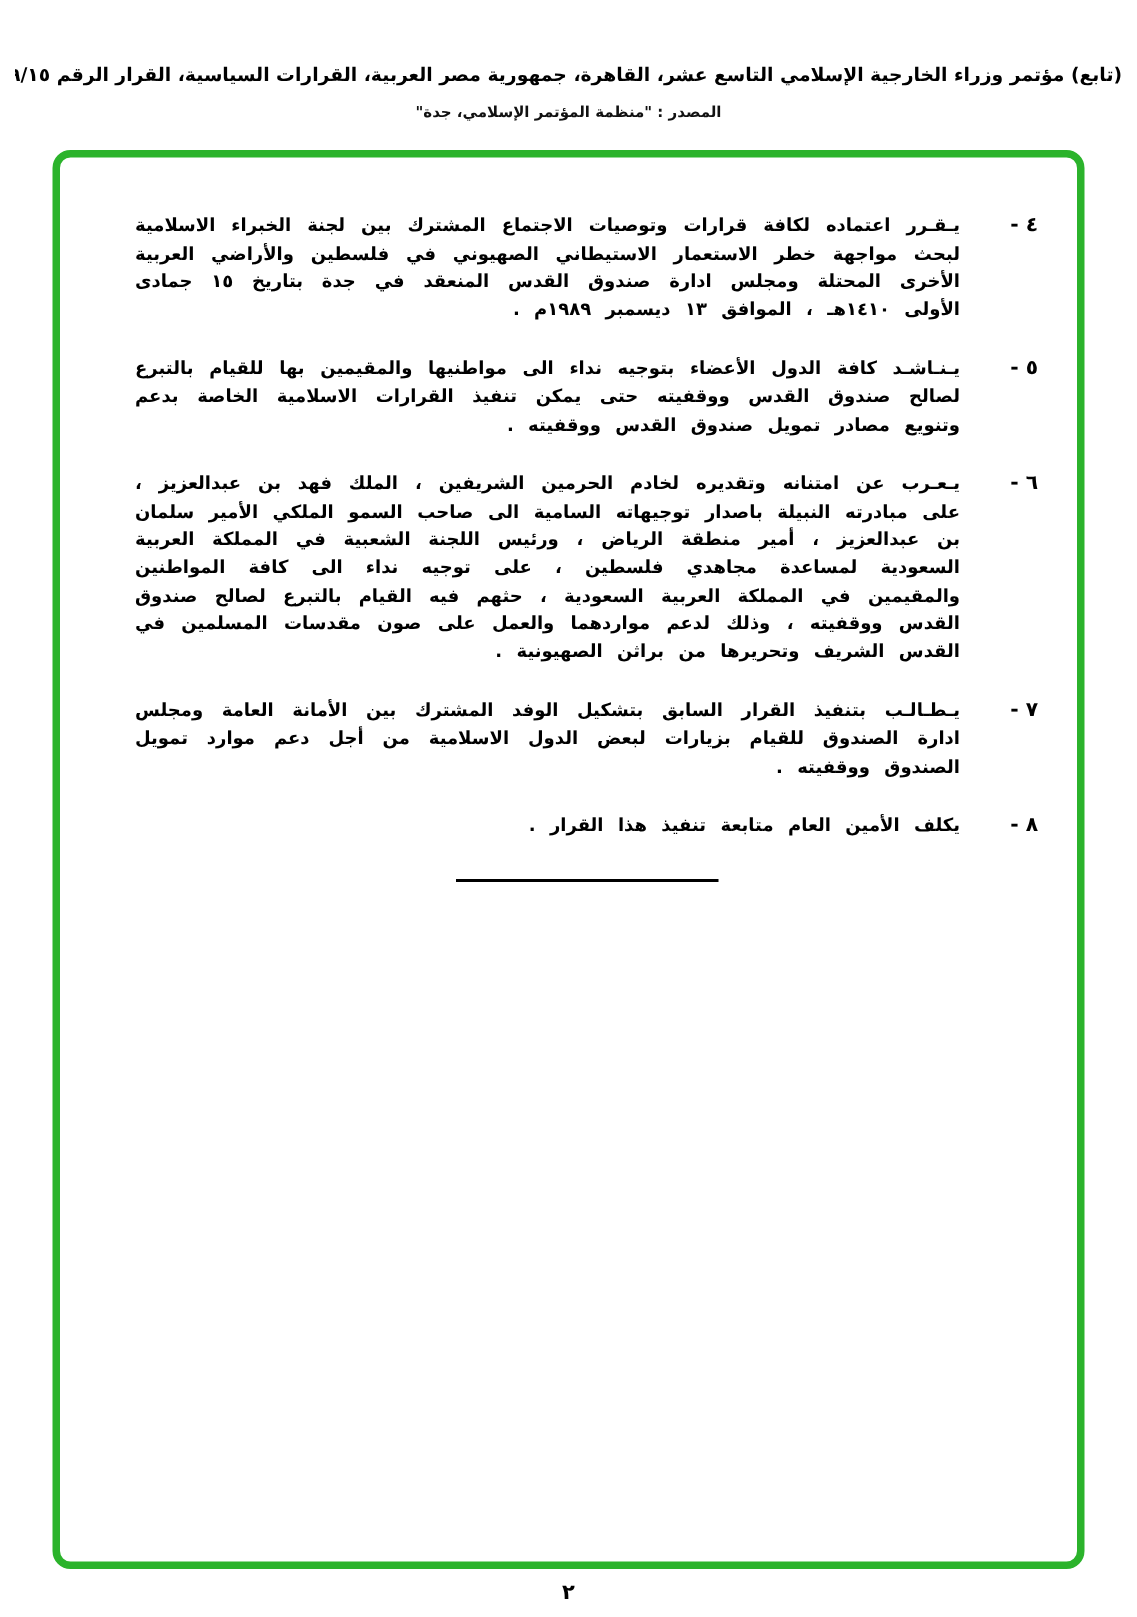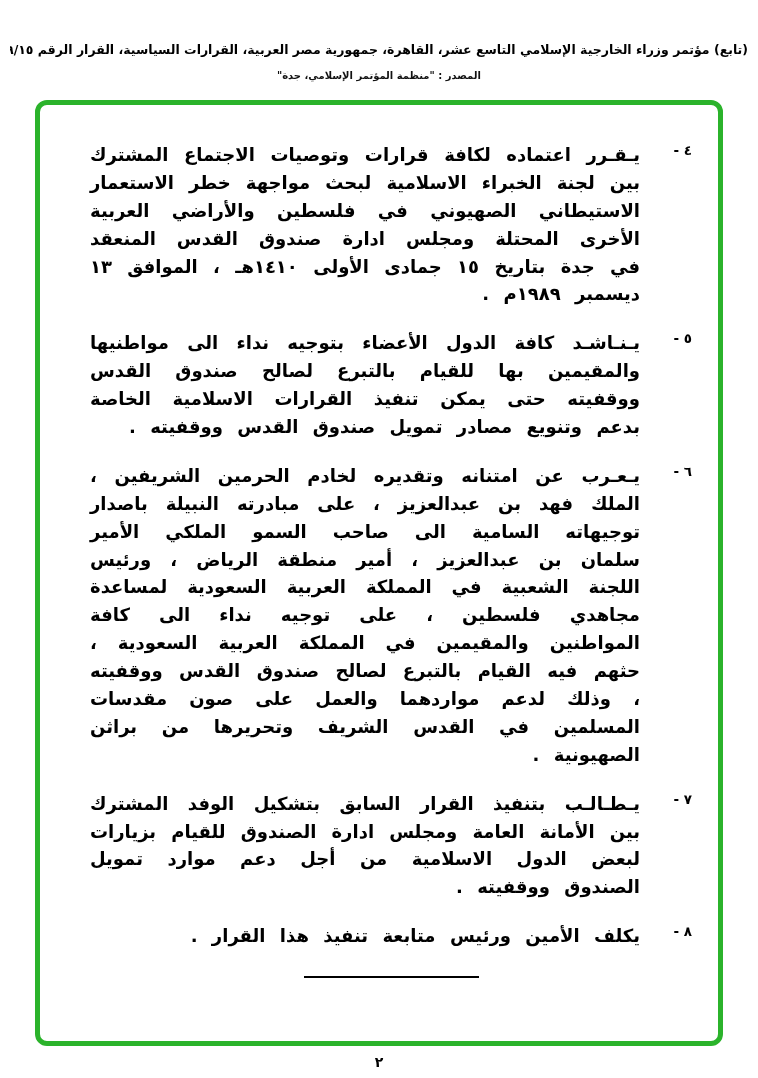--- a/index.html
+++ b/index.html
@@ -56,21 +56,21 @@
   }
   .item .num {
     flex: none;
     width: 52px;
     font-size: 13.5px;
     font-weight: bold;
     padding-top: 1px;
   }
   .item .text {
     flex: 1;
-    font-size: 18px;
+    font-size: 12px;
     font-weight: bold;
     line-height: 1.55;
     text-align: justify;
     word-spacing: 0.45em;
   }
   .end-divider {
     width: 175px;
     border-top: 2px solid #000000;
     margin: 26px auto 0 auto;
   }
@@ -110,21 +110,21 @@
       <div class="text">يـعـرب عن امتنانه وتقديره لخادم الحرمين الشريفين ، الملك فهد بن عبدالعزيز ، على مبادرته النبيلة باصدار توجيهاته السامية الى صاحب السمو الملكي الأمير سلمان بن عبدالعزيز ، أمير منطقة الرياض ، ورئيس اللجنة الشعبية في المملكة العربية السعودية لمساعدة مجاهدي فلسطين ، على توجيه نداء الى كافة المواطنين والمقيمين في المملكة العربية السعودية ، حثهم فيه القيام بالتبرع لصالح صندوق القدس ووقفيته ، وذلك لدعم مواردهما والعمل على صون مقدسات المسلمين في القدس الشريف وتحريرها من براثن الصهيونية .</div>
     </div>
 
     <div class="item">
       <div class="num">٧ -</div>
       <div class="text">يـطـالـب بتنفيذ القرار السابق بتشكيل الوفد المشترك بين الأمانة العامة ومجلس ادارة الصندوق للقيام بزيارات لبعض الدول الاسلامية من أجل دعم موارد تمويل الصندوق ووقفيته .</div>
     </div>
 
     <div class="item">
       <div class="num">٨ -</div>
-      <div class="text">يكلف الأمين ورئيس متابعة تنفيذ هذا القرار .</div>
+      <div class="text">يكلف الأمين العام متابعة تنفيذ هذا القرار .</div>
     </div>
 
     <div class="end-divider"></div>
 
   </div>
 
   <div class="page-number">٢</div>
 
 </div>
 

